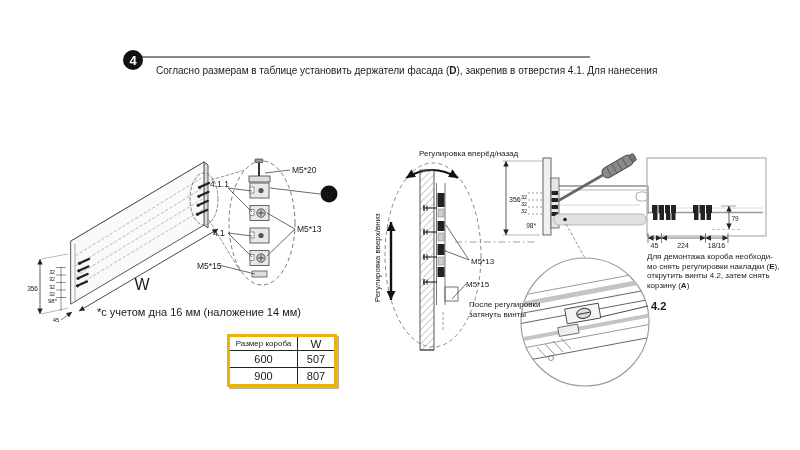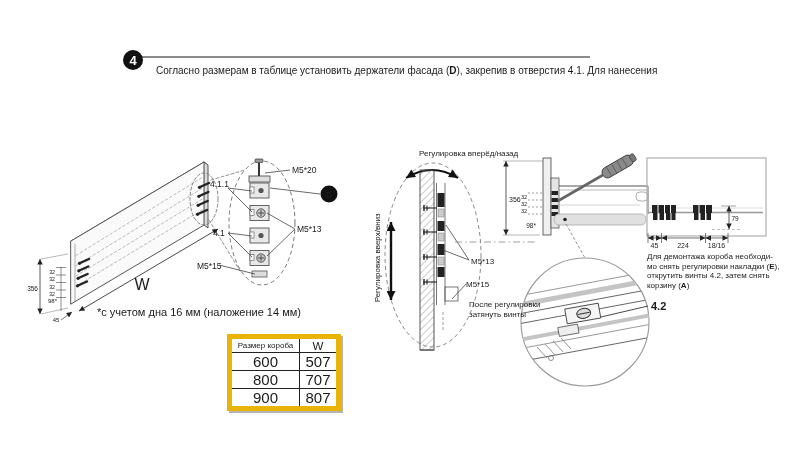--- a/index.html
+++ b/index.html
@@ -15,27 +15,27 @@
   .smalltext{font-size:8px;line-height:9.6px;white-space:nowrap;z-index:2;}
   .footnote{left:97px;top:306px;font-size:11px;z-index:2;}
   .reg-fb{left:371px;top:149px;margin-left:48px;}
   .reg-ud{left:328px;top:253px;width:100px;text-align:center;
       transform:rotate(-90deg);transform-origin:center;}
   .after-note{left:469px;top:300px;}
   .removal-note{left:647px;top:252px;width:158px;}
   svg{position:absolute;left:0;top:0;z-index:1;}
   svg text{fill:#1a1a1a;font-family:"Liberation Sans",sans-serif;}
   table.size{left:227px;top:334px;position:absolute;border-collapse:collapse;
-      border:5px solid #eab308;box-shadow:2px 2px 0 rgba(140,140,140,.65);
+      border:3px solid #eab308;box-shadow:2px 2px 0 rgba(140,140,140,.65);
       background:#fff;z-index:2;}
   table.size td,table.size th{border:1.3px solid #222;text-align:center;padding:0;}
   table.size th{font-weight:normal;}
   .th1{width:67px;height:13px;font-size:8px;}
   .th2{width:36px;font-size:11.5px;}
-  td.num{font-size:15px;height:16px;margin-left:12px;}
+  td.num{font-size:11px;height:16px;margin-left:12px;}
 </style>
 </head>
 <body>
 
 <div class="abs step-badge">
   <span>4</span>
 </div>
 <div class="abs step-rule"></div>
 <div class="abs instructions">
     <div><span>Согласно размерам в таблице установить держатели фасада (</span><span style="font-weight: 700;">D</span><span>), закрепив в отверстия 4.1. Для нанесения</span></div>
@@ -381,21 +381,17 @@
   <tbody>
       <tr>
     <th class="th1">Размер короба</th>
     <th class="th2">W</th>
   </tr>
   <tr>
     <td class="num">600</td>
     <td class="num">507</td>
   </tr>
   <tr>
-    <td class="num">800</td>
-    <td class="num">707</td>
-  </tr>
-  <tr>
     <td class="num">900</td>
     <td class="num">807</td>
   </tr>
 </tbody>
   </table>
 
 </body></html>

